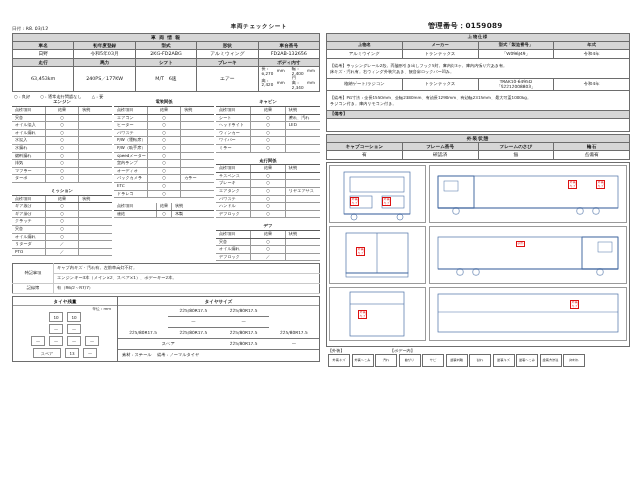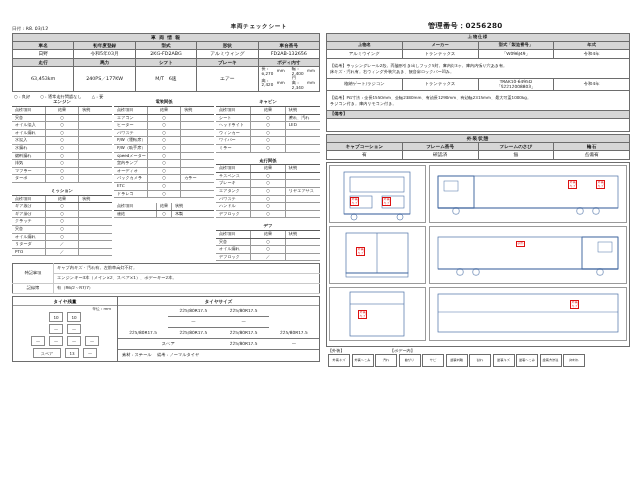--- a/index.html
+++ b/index.html
@@ -65,21 +65,21 @@
   .lgb{width:20px;height:11px;border:0.5px solid #6d6d6d;display:flex;align-items:center;justify-content:center;text-align:center;font-size:3.2px;line-height:1.05;}
 </style>
 </head>
 <body>
 
 <div class="sheet">
 
   <div class="topbar">
     <div class="date">日付：R8. 03/12</div>
     <div class="title">車両チェックシート</div>
-    <div class="mgmt">管理番号：0256280</div>
+    <div class="mgmt">管理番号：0159089</div>
   </div>
 
   <div class="cols">
 
     <div class="colL">
 
       <table>
         <tbody>
             <tr>
               <td class="band" colspan="5">車 両 情 報</td>

